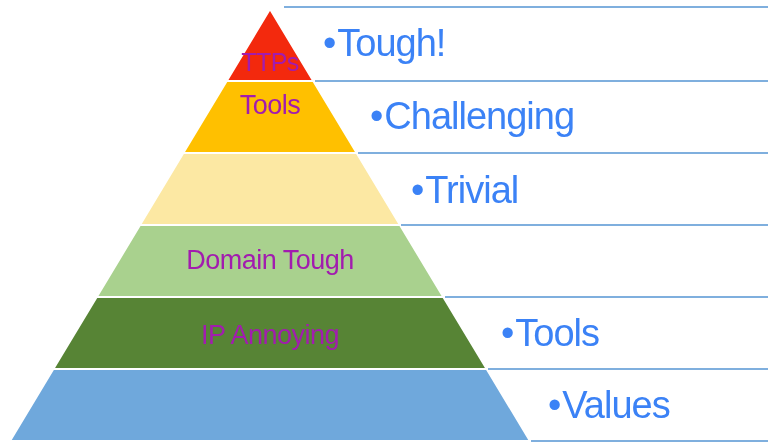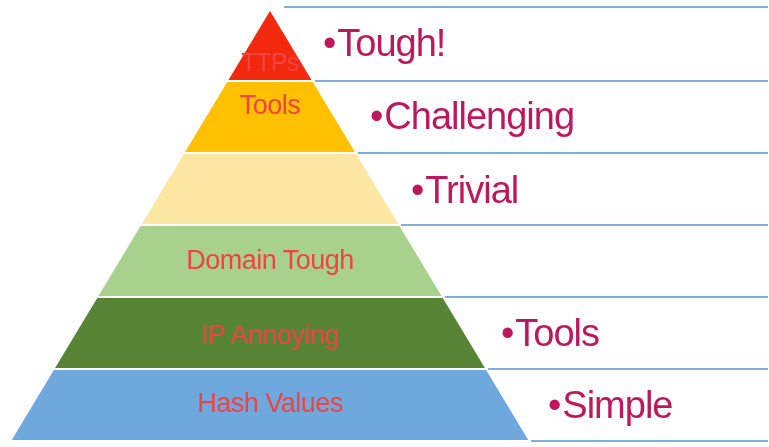--- a/index.html
+++ b/index.html
@@ -6,33 +6,33 @@
   body{
     width:769px;height:447px;background:#ffffff;
     font-family:"Liberation Sans", sans-serif;
     -webkit-font-smoothing:antialiased;
   }
   .stage{position:relative;width:769px;height:447px;background:#ffffff;overflow:hidden;}
   .stage svg{position:absolute;left:0;top:0;}
 
   .lvl-label{
     position:absolute;left:270px;transform:translateX(-50%);
-    color:#ef4444;font-size:27px;line-height:28px;
+    color:#a21caf;font-size:27px;line-height:28px;
     white-space:pre-line;text-align:center;letter-spacing:-0.5px;
   }
   .lvl-ttps{top:48px;font-size:25px;}
   .lvl-tools{top:91px;}
   .lvl-network{top:162px;}
   .lvl-domain{top:246px;}
   .lvl-ip{top:321px;}
   .lvl-hash{top:389px;}
 
   .pain-label{
     position:absolute;
-    color:#be185d;font-size:38px;line-height:46px;
+    color:#3b82f6;font-size:38px;line-height:46px;
     letter-spacing:-1px;white-space:nowrap;
   }
   .pain-label .bullet{margin-right:2px;}
   .pain-tough{left:323px;top:20px;}
   .pain-challenging{left:370px;top:93px;}
   .pain-annoying{left:411px;top:167px;}
   .pain-simple{left:463px;top:238px;}
   .pain-easy{left:501px;top:310px;}
   .pain-trivial{left:548px;top:382px;}
 </style>
@@ -56,31 +56,30 @@
     <line x1="401" y1="225" x2="768" y2="225" stroke-width="2" stroke="#7FAFDE"></line>
     <line x1="445" y1="297" x2="768" y2="297" stroke-width="2" stroke="#7FAFDE"></line>
     <line x1="488" y1="369" x2="768" y2="369" stroke-width="2" stroke="#7FAFDE"></line>
     <line x1="531" y1="441" x2="768" y2="441" stroke-width="2" stroke="#7FAFDE"></line>
   </svg>
 
   <div class="lvl-label lvl-ttps">TTPs</div>
   <div class="lvl-label lvl-tools">Tools</div>
   <div class="lvl-label lvl-domain">Domain Tough</div>
   <div class="lvl-label lvl-ip">IP Annoying</div>
-  <div class="lvl-label lvl-hash">Hash Values</div>
 
   <div class="pain-label pain-tough">
     <span class="bullet">•</span><span>Tough!</span>
   </div>
   <div class="pain-label pain-challenging">
     <span class="bullet">•</span><span>Challenging</span>
   </div>
   <div class="pain-label pain-annoying">
     <span class="bullet">•</span><span>Trivial</span>
   </div>
   <div class="pain-label pain-easy">
     <span class="bullet">•</span><span>Tools</span>
   </div>
   <div class="pain-label pain-trivial">
-    <span class="bullet">•</span><span>Simple</span>
+    <span class="bullet">•</span><span>Values</span>
   </div>
 
 </div>
 
 </body></html>

